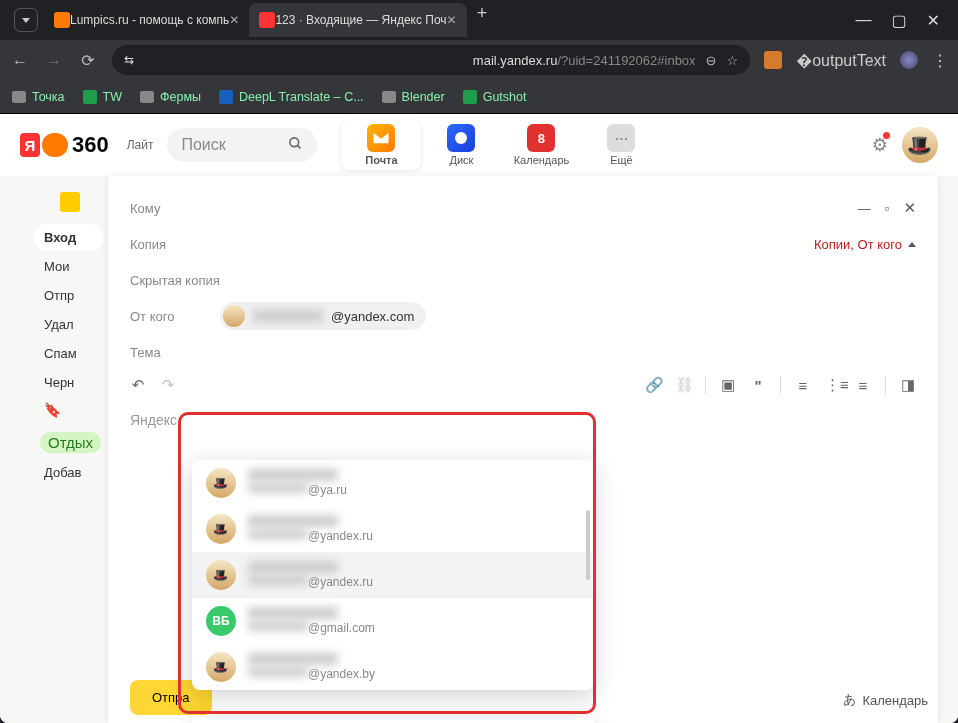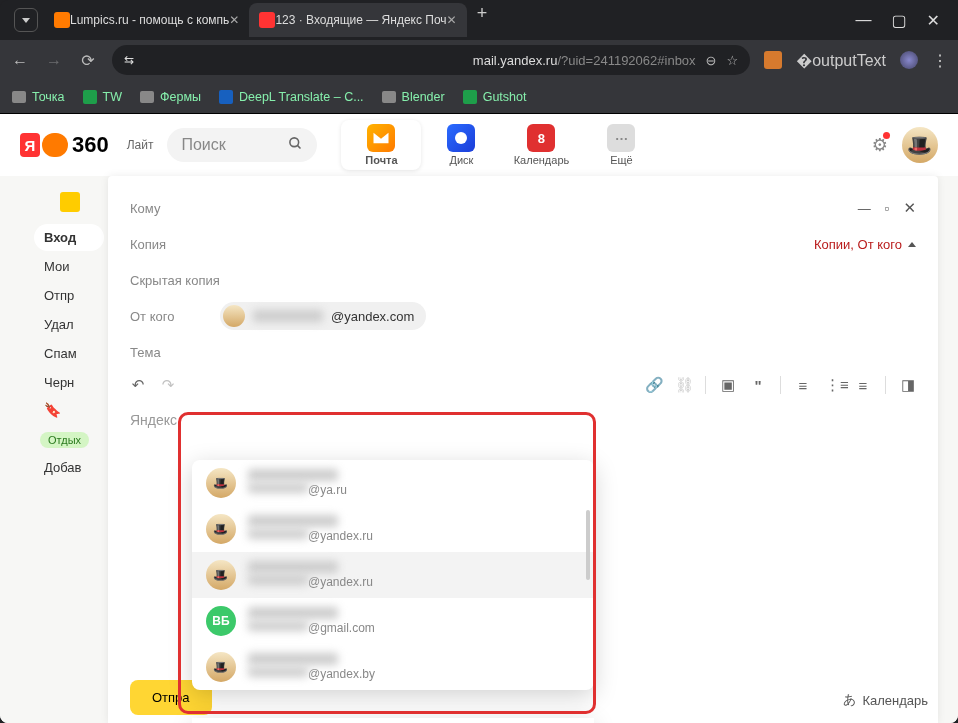--- a/index.html
+++ b/index.html
@@ -47,21 +47,21 @@
 .spacer { flex: 1; }
 .gear { position: relative; font-size: 18px; color: #888; }
 .gear .dot { position: absolute; top: -2px; right: -2px; width: 7px; height: 7px; background: #f33; border-radius: 50%; }
 .avatar { width: 36px; height: 36px; border-radius: 50%; background: linear-gradient(#f5e6c4, #d4a866); display: flex; align-items: center; justify-content: center; font-size: 20px; }
 
 .content { display: flex; height: calc(100% - 62px); background: #f7f7f5; }
 .sidebar { width: 112px; padding: 16px 8px 0 34px; }
 .sidebar .sq-ico { width: 20px; height: 20px; background: #ffcc00; border-radius: 3px; margin-bottom: 12px; margin-left: 26px; }
 .side-item { font-size: 13px; color: #333; padding: 6px 10px; border-radius: 14px; margin-bottom: 2px; white-space: nowrap; overflow: hidden; }
 .side-item.active { background: #fff; font-weight: 600; }
-.side-badge { display: inline-block; background: #d4f5c4; color: #2a7a1e; font-size: 11px; padding: 2px 8px; border-radius: 10px; margin: 8px 0 6px 6px; }
+.side-badge { display: inline-block; background: #d4f5c4; color: #2a7a1e; font-size: 15px; padding: 2px 8px; border-radius: 10px; margin: 8px 0 6px 6px; }
 .side-bm { color: #aaa; font-size: 14px; margin: 6px 0 6px 10px; }
 
 .compose { position: absolute; left: 108px; top: 62px; right: 20px; bottom: 0; background: #fff; border-radius: 4px 4px 0 0; box-shadow: 0 0 8px rgba(0,0,0,0.08); padding: 14px 22px 0; }
 .comp-row { display: flex; align-items: center; min-height: 36px; font-size: 13px; color: #888; }
 .comp-row .label { width: 90px; flex-shrink: 0; }
 .win-ctrl { margin-left: auto; display: flex; gap: 14px; color: #555; font-size: 13px; align-items: center; }
 .right-link { margin-left: auto; color: #b91c1c; font-size: 13px; display: flex; align-items: center; gap: 6px; }
 .chev-up { width: 0; height: 0; border-left: 4px solid transparent; border-right: 4px solid transparent; border-bottom: 5px solid #555; }
 
 .from-chip { display: flex; align-items: center; gap: 8px; background: #f0f0f0; border-radius: 14px; padding: 3px 12px 3px 3px; }

